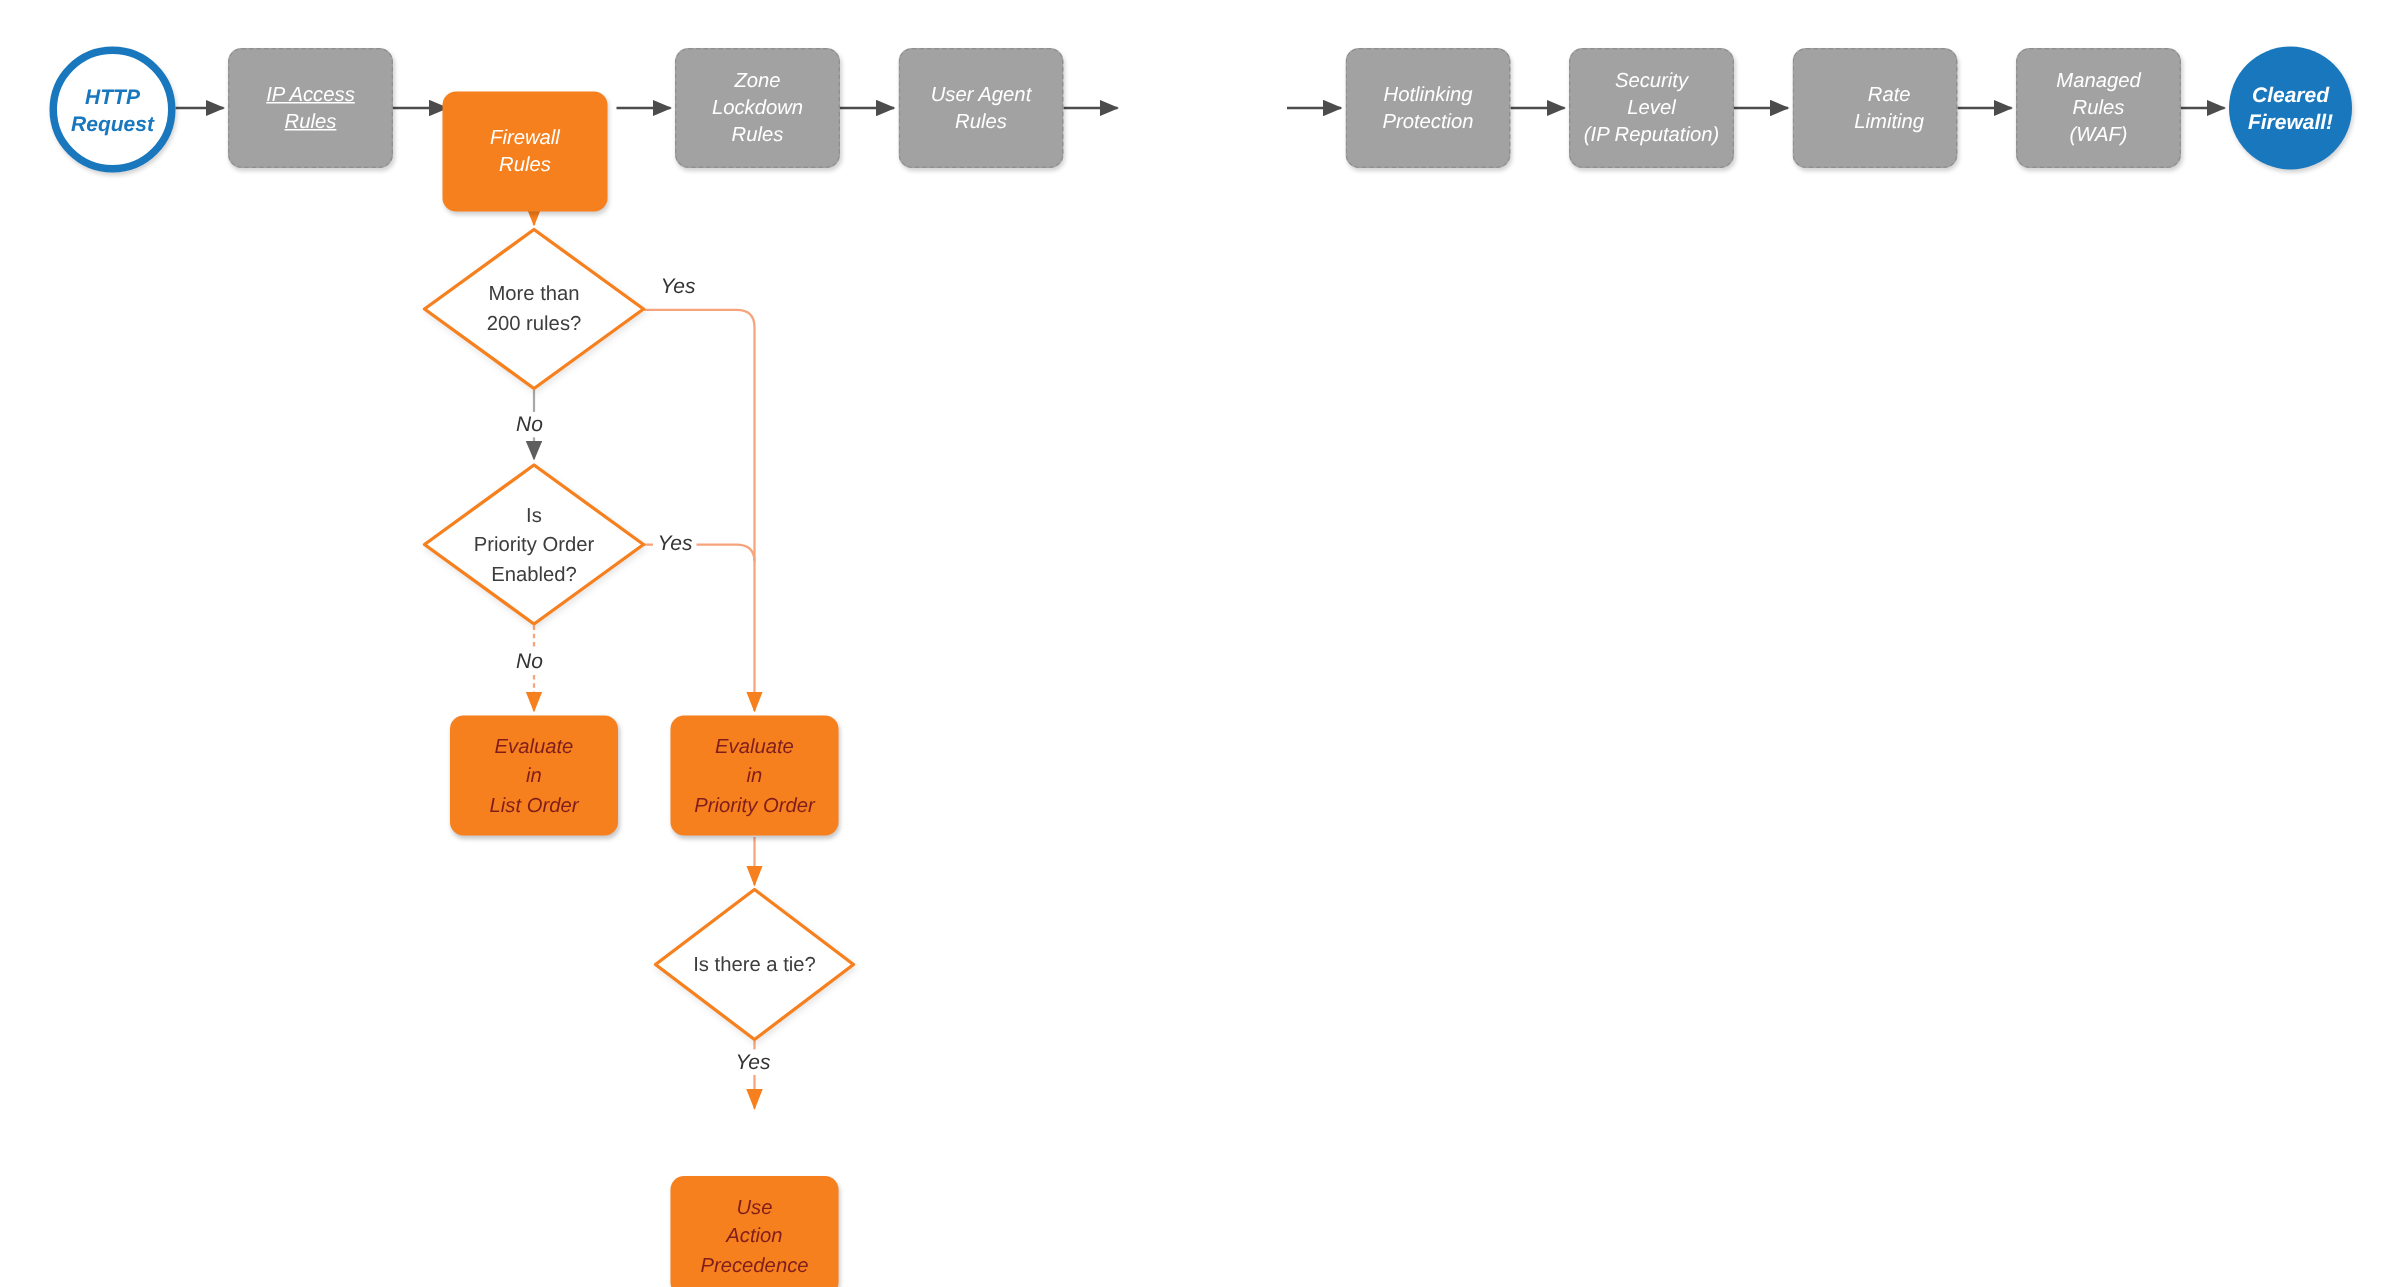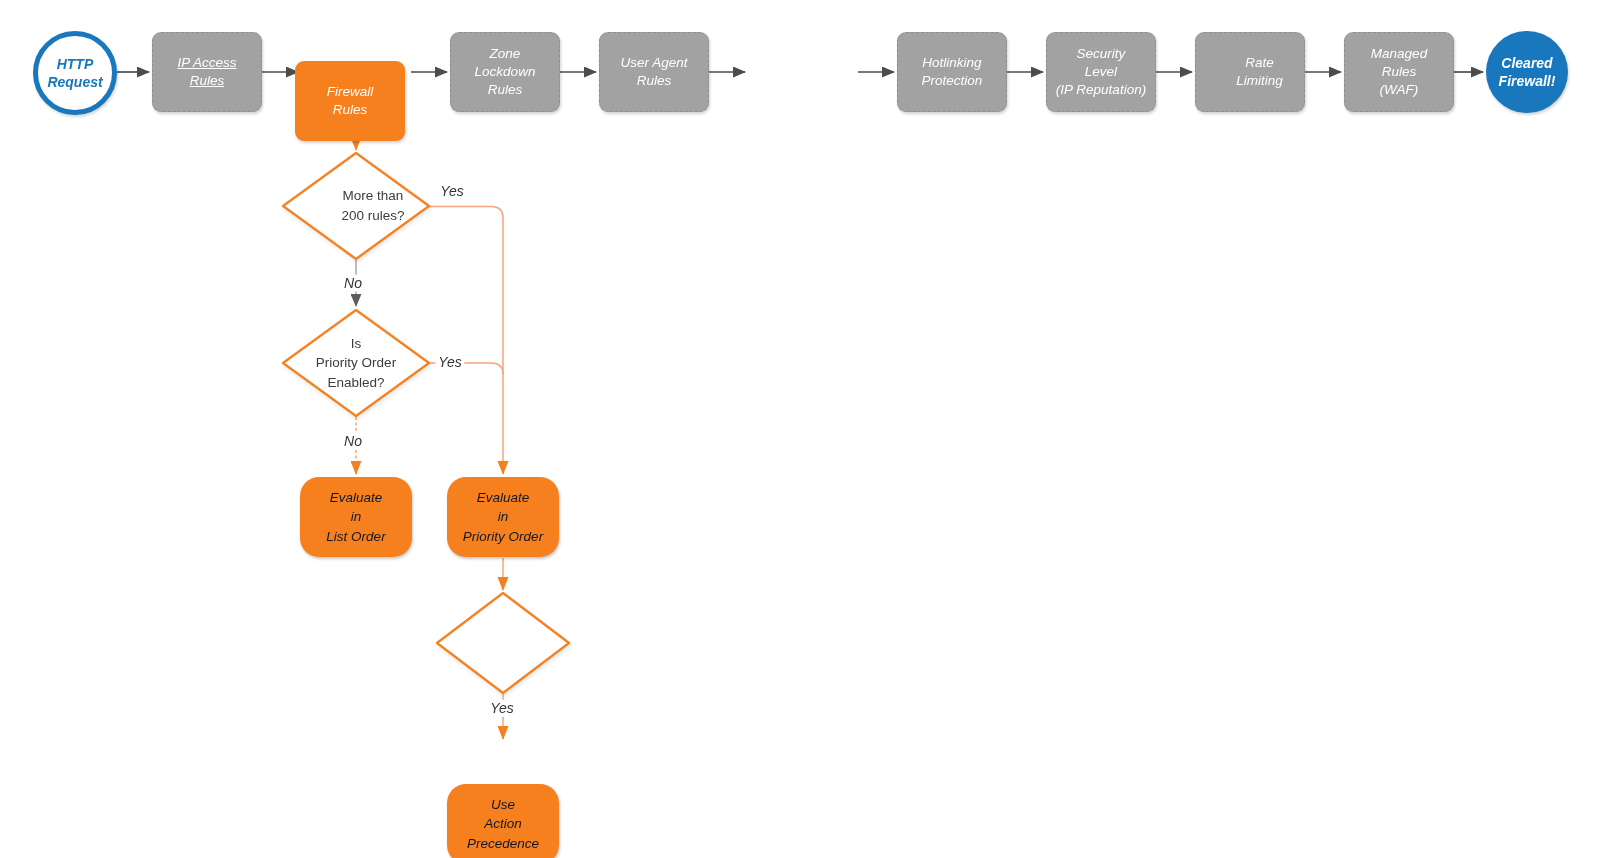--- a/index.html
+++ b/index.html
@@ -16,21 +16,21 @@
   .mh-dark{fill:var(--arrow-gray,#4C4C4C);}
   .mh-gray{fill:#5E5E5E;}
   .mh-orange{fill:var(--orange,#F7801E);}
 
   .node{position:absolute;display:flex;align-items:center;justify-content:center;
         text-align:center;white-space:pre-line;box-sizing:border-box;}
   .pill{width:110px;height:80px;border-radius:9px;background:var(--gray-node,#A2A2A2);
         border:1px dashed #8F8F8F;color:#fff;font-style:italic;font-size:13.5px;
         line-height:1.35;box-shadow:1px 2px 3px rgba(0,0,0,.18);}
   .pill.orange, .obox{background:var(--orange,#F7801E);border:none;}
-  .obox{width:112px;height:80px;border-radius:19px;color:#0f172a;font-style:italic;
+  .obox{width:112px;height:80px;border-radius:9px;color:#7f1d1d;font-style:italic;
         font-size:13.5px;line-height:1.45;box-shadow:1px 2px 3px rgba(0,0,0,.22);
         position:absolute;display:flex;align-items:center;justify-content:center;
         text-align:center;white-space:pre-line;}
   .circle{border-radius:50%;font-weight:bold;font-style:italic;font-size:14px;
           line-height:1.3;box-shadow:1px 2px 3px rgba(0,0,0,.18);}
   .circle.start{width:84px;height:84px;background:#fff;border:5px solid var(--blue,#1877BD);
           color:var(--blue,#1877BD);}
   .circle.end{width:82px;height:82px;background:var(--blue,#1877BD);color:#fff;}
   .dtext{position:absolute;display:flex;align-items:center;justify-content:center;
          text-align:center;white-space:pre-line;color:var(--text-dark,#3D3D3D);
@@ -98,25 +98,26 @@
 Protection</div>
   <div class="node pill" style="left:1046px;top:32px;">Security
 Level
 (IP Reputation)</div>
   <div class="node pill" style="left:1195px;top:32px;padding-left:19px;">Rate
 Limiting</div>
   <div class="node pill" style="left:1344px;top:32px;">Managed
 Rules
 (WAF)</div>
 
-  <div class="dtext" style="left:303px;top:155px;width:140px;height:102px;">More than
+  <div class="dtext" style="left:286px;top:155px;width:140px;height:102px;">More than
 200 rules?</div>
   <div class="dtext" style="left:286px;top:312px;width:140px;height:102px;">Is
 Priority Order
 Enabled?</div>
+  <div class="dtext" style="left:440px;top:595px;width:126px;height:96px;">Is there a tie?</div>
 
   <div class="obox" style="left:300px;top:477px;">Evaluate
 in
 List Order</div>
   <div class="obox" style="left:447px;top:477px;">Evaluate
 in
 Priority Order</div>
   <div class="obox" style="left:447px;top:784px;">Use
 Action
 Precedence</div>

